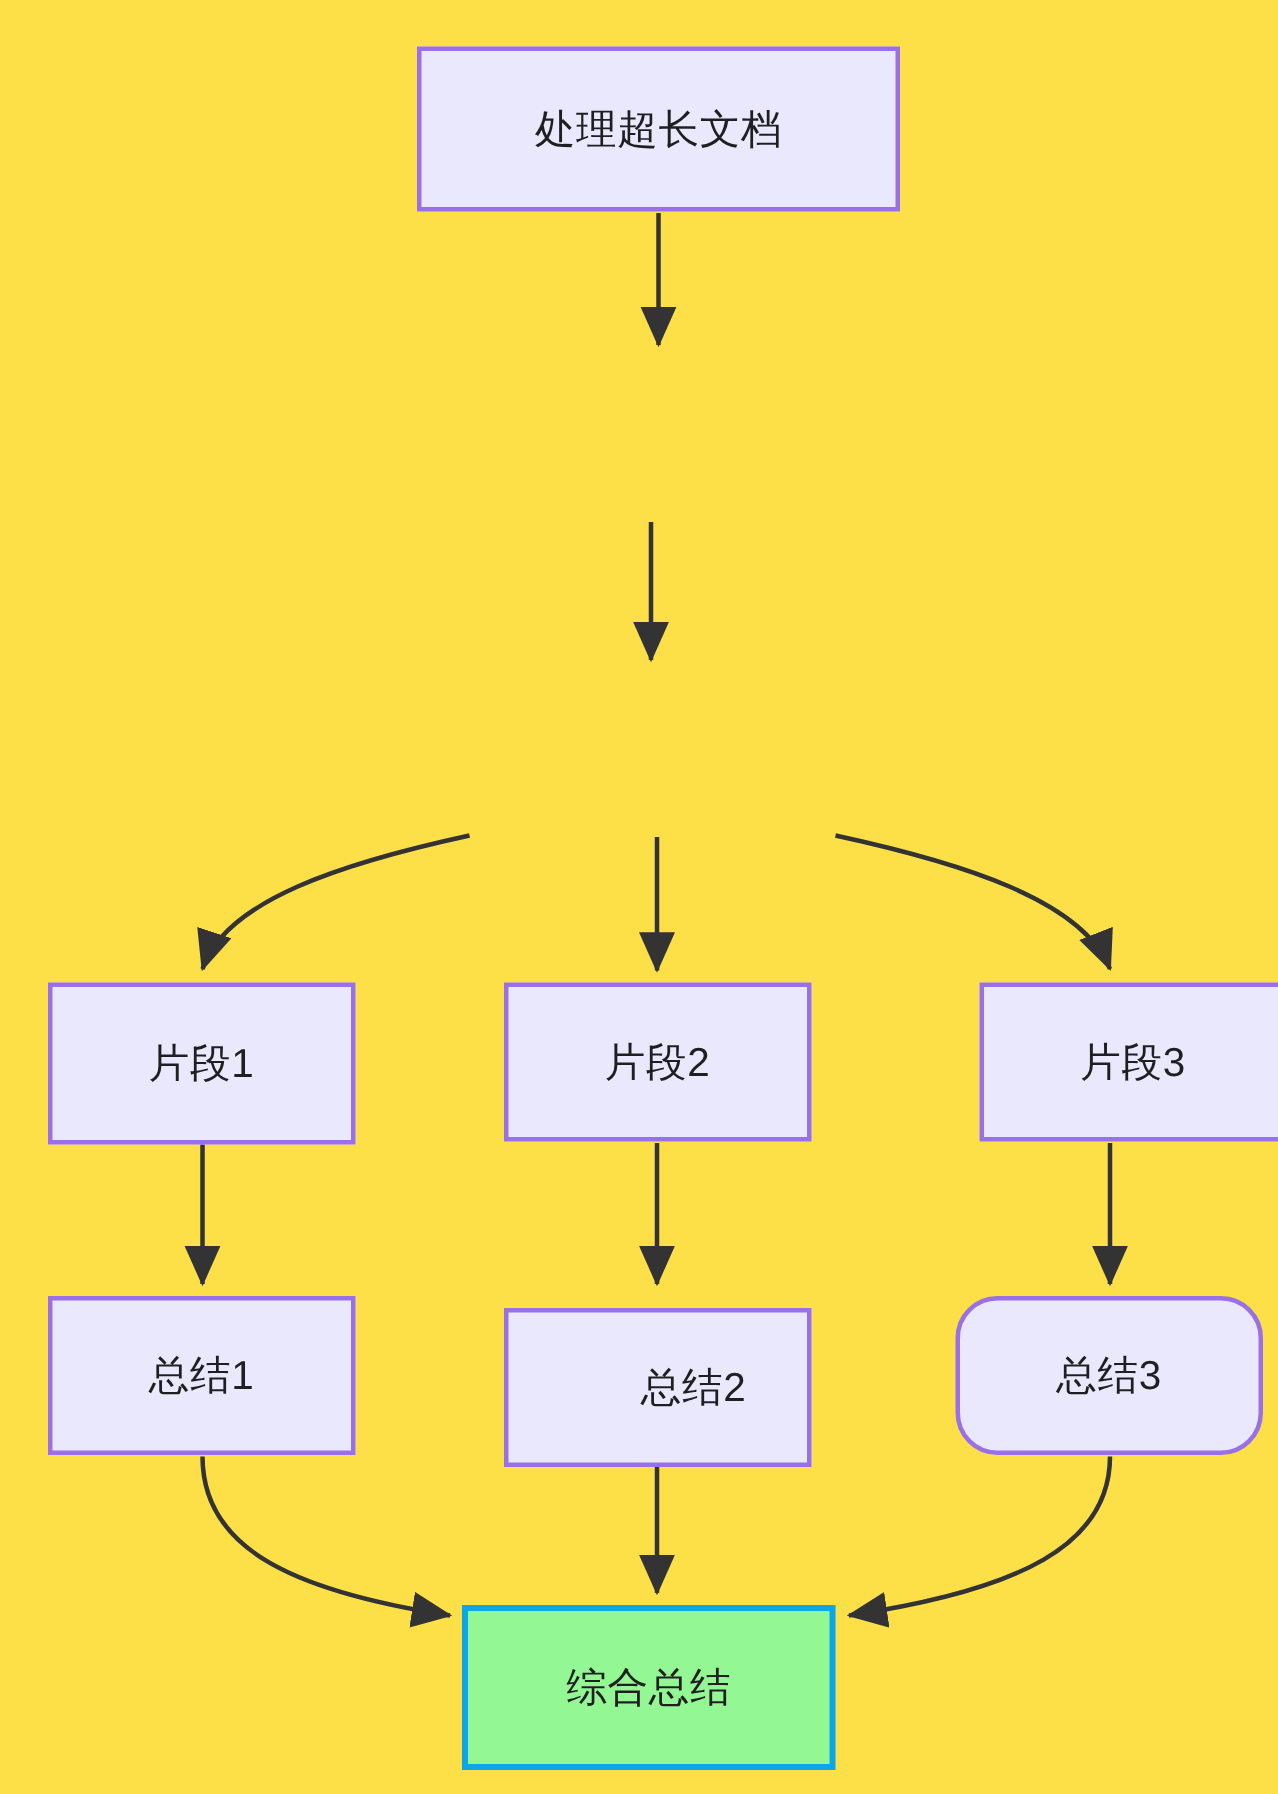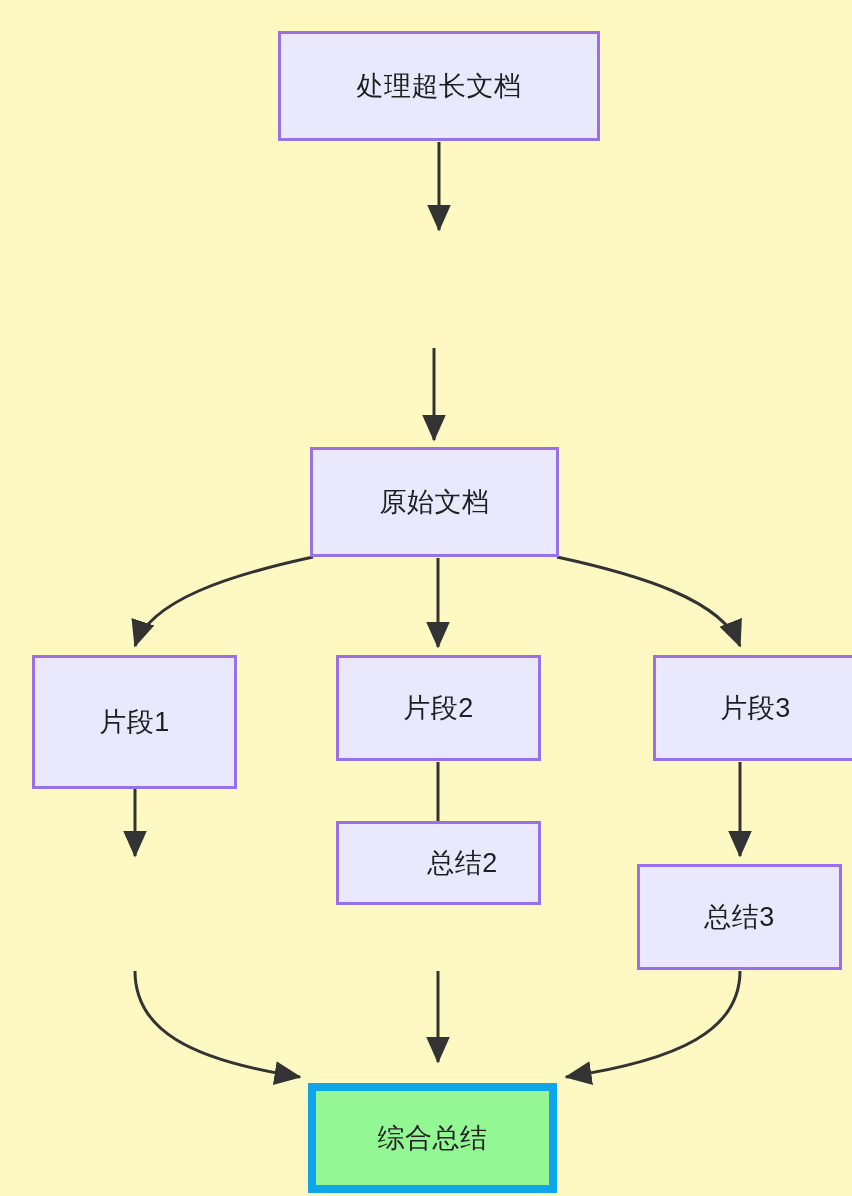--- a/index.html
+++ b/index.html
@@ -7,21 +7,21 @@
     padding: 0;
     background: #ffffff;
   }
   body {
     font-family: "Liberation Sans", "DejaVu Sans", sans-serif;
   }
   #diagram-root {
     position: relative;
     width: 852px;
     height: 1196px;
-    background: #fef9c3;
+    background: #fde047;
     overflow: hidden;
   }
   #edge-layer {
     position: absolute;
     left: 0;
     top: 0;
     width: 852px;
     height: 1196px;
   }
   .node {
@@ -43,32 +43,31 @@
   .node.style-light {
     background: #eae8fd;
     border: 3px solid #9a70e8;
   }
   .node.style-accent {
     background: #bcbdfb;
     border: 4px solid #333333;
   }
   .node.style-success {
     background: #93f894;
-    border: 8px solid #0ea5e9;
-    margin-top: 13px;
+    border: 4px solid #0ea5e9;
   }
   .node-n1 { left: 278px; top: 31px;   width: 322px; height: 110px; }
   .node-n2 { left: 273px; top: 237px;  width: 322px; height: 110px; }
   .node-n3 { left: 310px; top: 447px;  width: 249px; height: 110px; }
-  .node-n4 { left: 32px;  top: 655px;  width: 205px; height: 134px; }
+  .node-n4 { left: 32px;  top: 655px;  width: 205px; height: 108px; }
   .node-n5 { left: 336px; top: 655px;  width: 205px; height: 106px; align-items: center; }
   .node-n6 { left: 637px; top: 655px;  width: 205px; height: 106px; margin-left: 16px; }
   .node-n7 { left: 32px;  top: 864px;  width: 205px; height: 106px; }
-  .node-n8 { left: 336px; top: 821px;  width: 205px; height: 84px; padding-left: 48px; }
-  .node-n9 { left: 637px; top: 864px;  width: 205px; height: 106px; }
+  .node-n8 { left: 336px; top: 872px;  width: 205px; height: 106px; padding-left: 48px; }
+  .node-n9 { left: 637px; top: 864px;  width: 205px; height: 106px; border-radius: 28px; }
   .node-n10{ left: 308px; top: 1070px; width: 249px; height: 110px; }
 </style>
 </head>
 <body>
 
 <div id="diagram-root">
 
   <svg id="edge-layer" viewBox="0 0 852 1196" xmlns="http://www.w3.org/2000/svg">
     <defs>
       <marker id="arrowhead" markerWidth="10" markerHeight="10" refX="8.5" refY="4" orient="auto" markerUnits="strokeWidth">
@@ -97,36 +96,36 @@
     <path d="M438,971 L438,1062" fill="none" stroke="#333333" stroke-width="3" marker-end="url(#arrowhead)"></path>
 
     <path d="M740,971 C740,1030 680,1060 566,1077" fill="none" stroke="#333333" stroke-width="3" marker-end="url(#arrowhead)"></path>
   </svg>
 
   <div class="node style-light node-n1">
     <span class="node-label">处理超长文档</span>
   </div>
 
 
-  <div class="node style-light node-n3">
-    <span class="node-label">原始文档</span>
-  </div>
 
   <div class="node style-light node-n4">
     <span class="node-label">片段1</span>
   </div>
 
   <div class="node style-light node-n5">
     <span class="node-label">片段2</span>
   </div>
 
   <div class="node style-light node-n6">
     <span class="node-label">片段3</span>
   </div>
 
+  <div class="node style-light node-n7">
+    <span class="node-label">总结1</span>
+  </div>
 
   <div class="node style-light node-n8">
     <span class="node-label">总结2</span>
   </div>
 
   <div class="node style-light node-n9">
     <span class="node-label">总结3</span>
   </div>
 
   <div class="node style-success node-n10">

